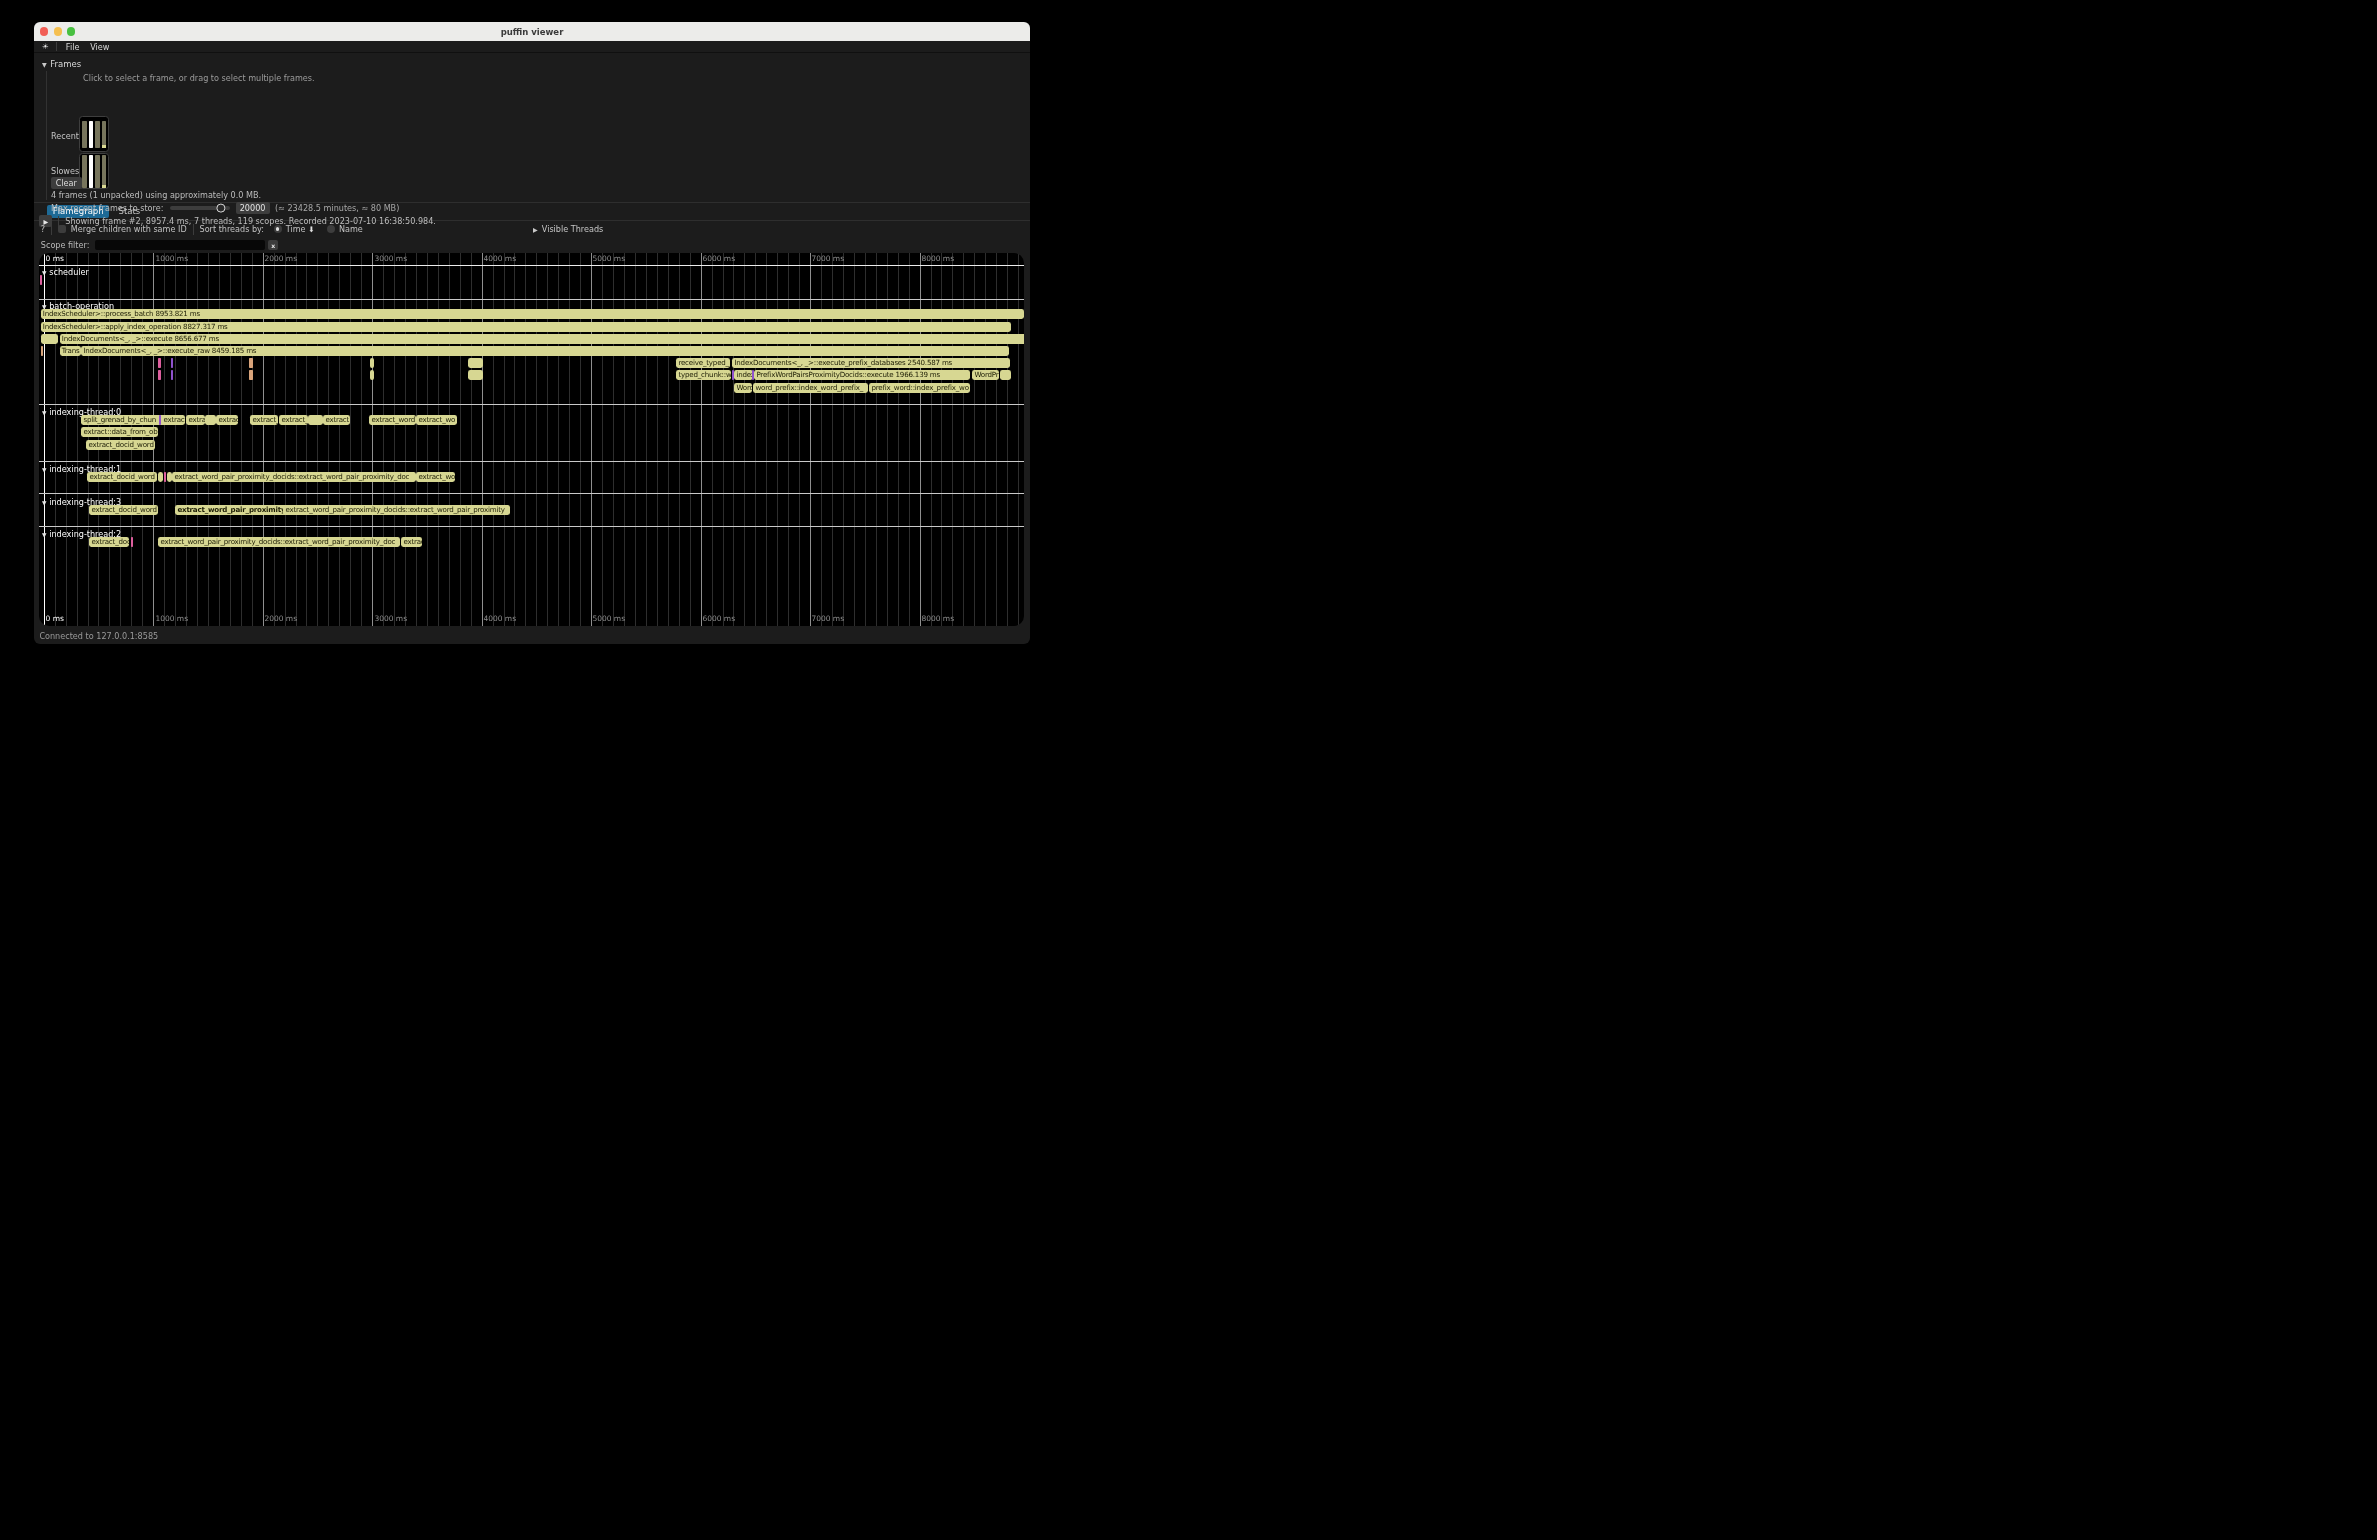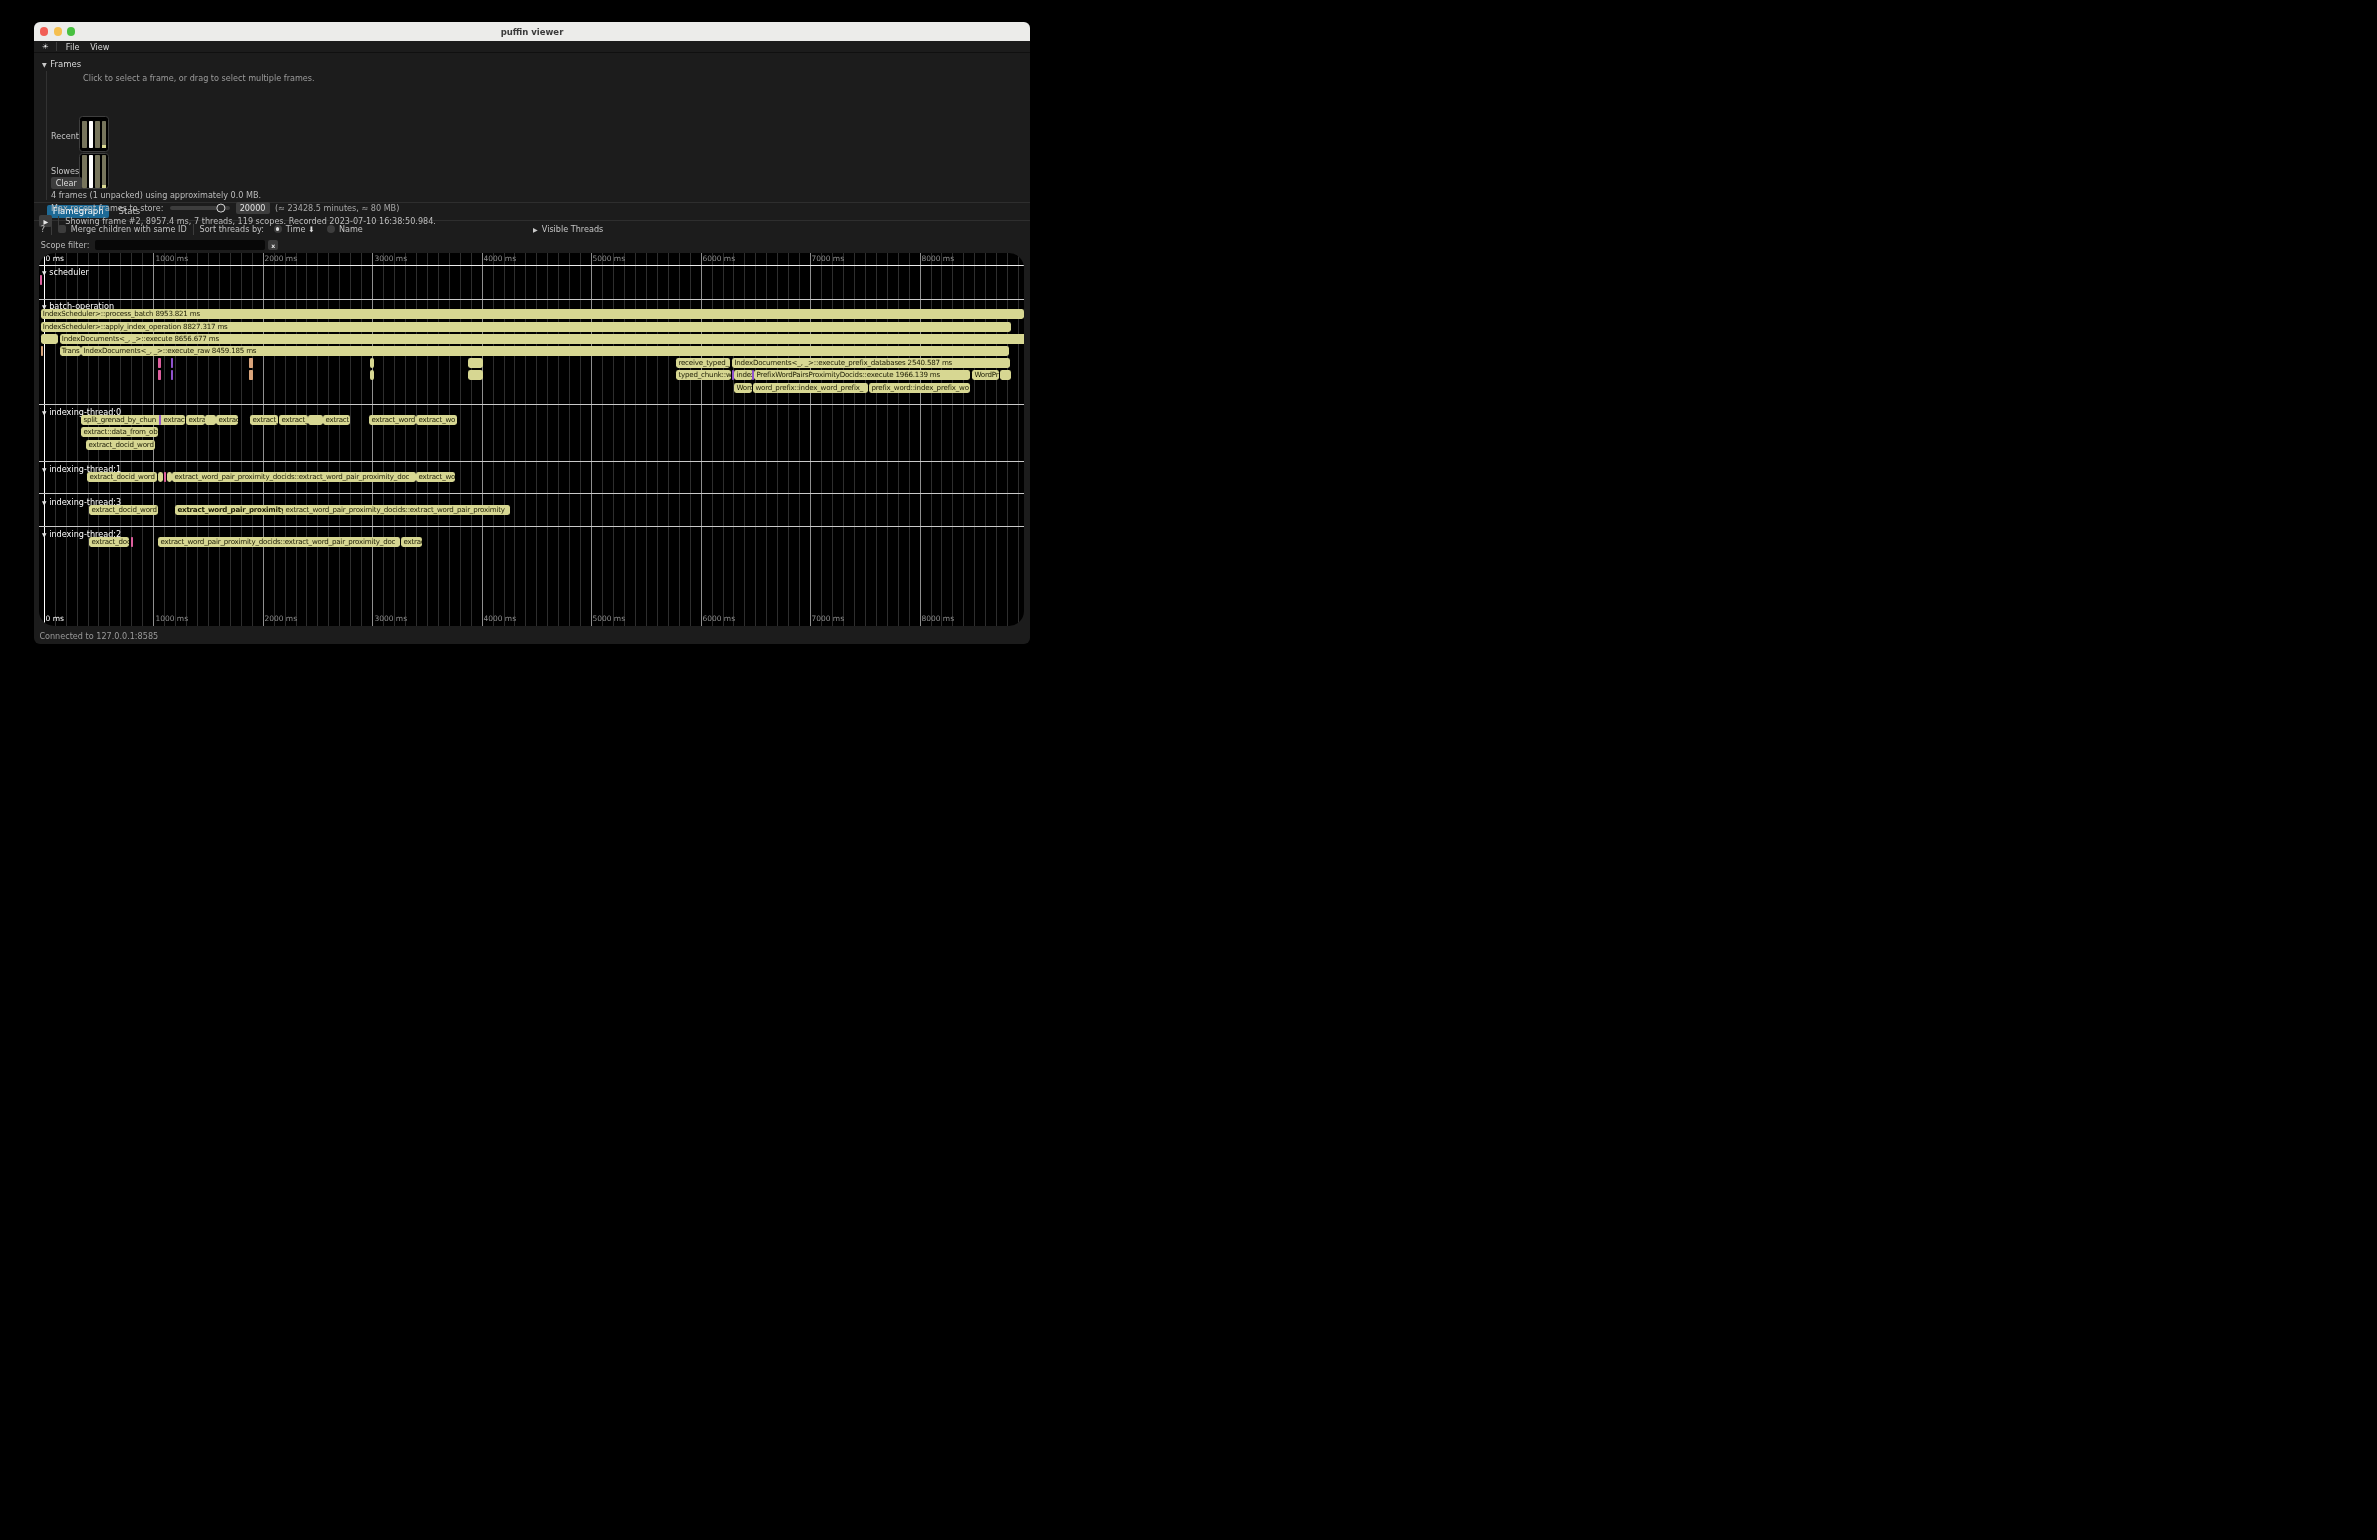--- a/index.html
+++ b/index.html
@@ -88,21 +88,21 @@
   .sort-gap { width:9.5px; }
   .arrow-dn { color:#e0e0e0; margin:0 2.7px; font-size:7.5px; }
   .vis-threads { position:absolute; left:499px; display:flex; align-items:center; color:#c6c6c6; }
   .vis-threads .tri { font-size:6.1px; margin-right:4.1px; color:#c9c9c9; }
   .scoperow { height:15px; display:flex; align-items:center; padding-left:6.8px; font-size:8.1px; color:#b9b9b9; }
   .scope-input { width:170px; height:10.2px; background:#070707; border-radius:2px; margin-left:5.4px; }
   .x-btn { width:10.2px; height:10.2px; background:#3d3d3d; border-radius:2px; color:#e6e6e6; font-size:6.1px; font-weight:bold; display:flex; align-items:center; justify-content:center; margin-left:3.4px; }
   
   .canvas {
     position:absolute; left:5.4px; top:231px; width:985px; height:373px;
-    background:#000; border-radius:15px; overflow:hidden;
+    background:#000; border-radius:10px; overflow:hidden;
   }
   .gridline { position:absolute; top:0; bottom:0; width:0.7px; background:#2e2e2e; }
   .gridline.major { background:#8f8f8f; }
   .gridline.zero { background:#fff; }
   .tickrow { position:absolute; left:0; right:0; height:10.2px; }
   .tickrow.top { top:0.7px; } .tickrow.bottom { bottom:1.4px; }
   .tick-label { position:absolute; font-size:7.5px; color:#8e8e8e; white-space:nowrap; }
   .tick-label.zero { color:#fff; }
   .divider { position:absolute; left:0; right:0; height:0.7px; background:#c9c9c9; }
   .divider.ruler { background:#ececec; }

